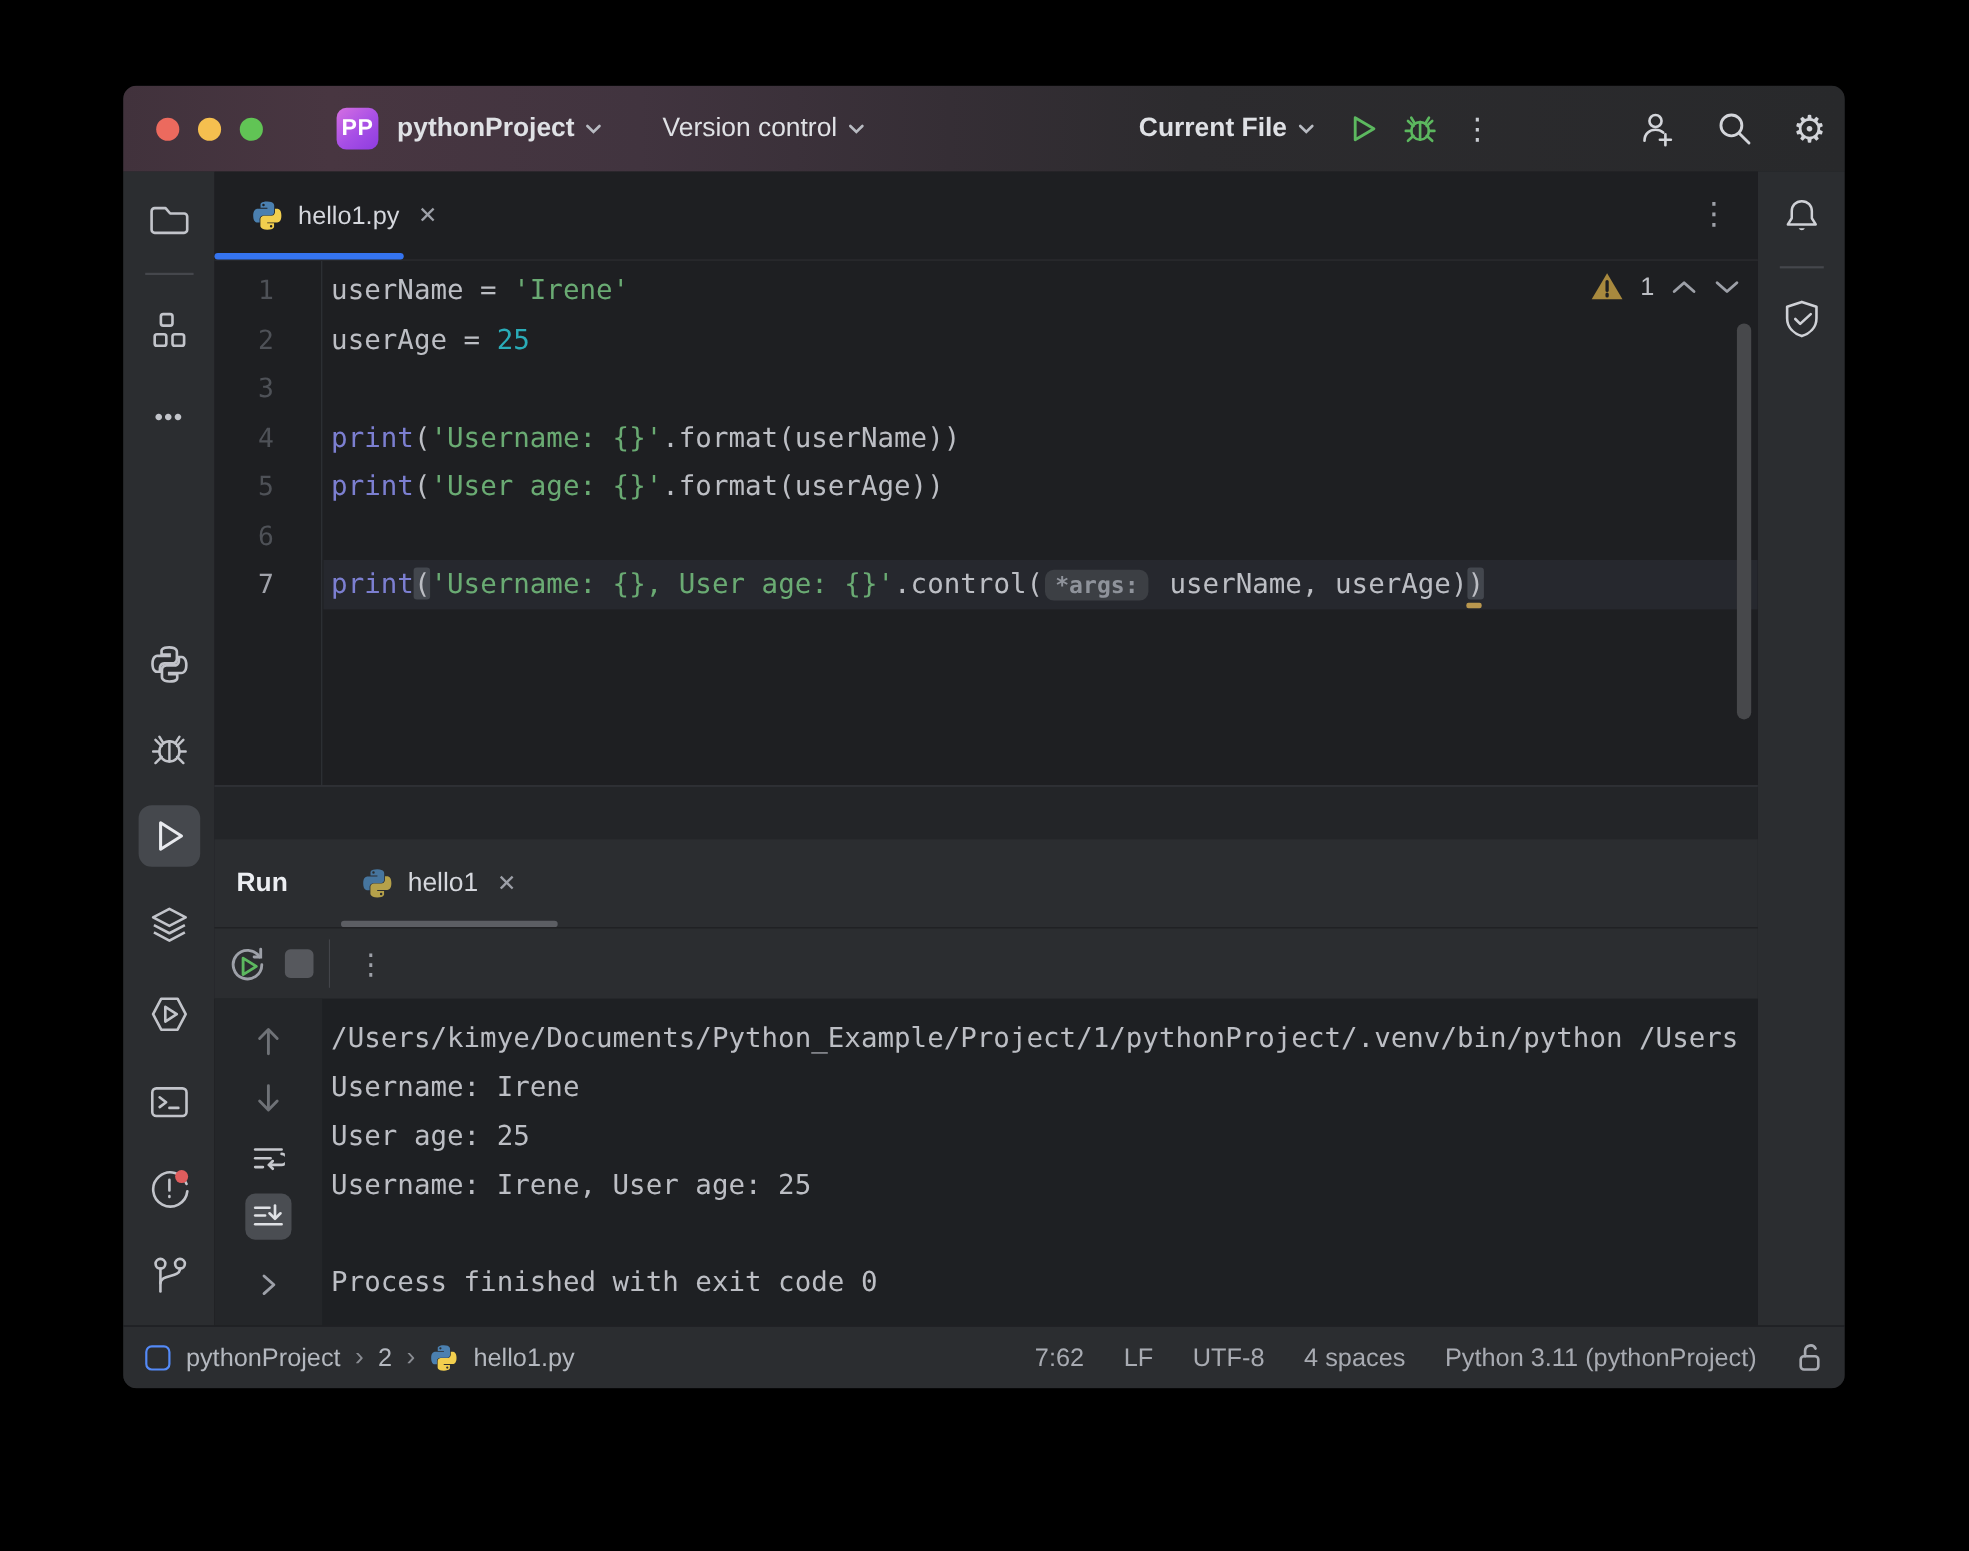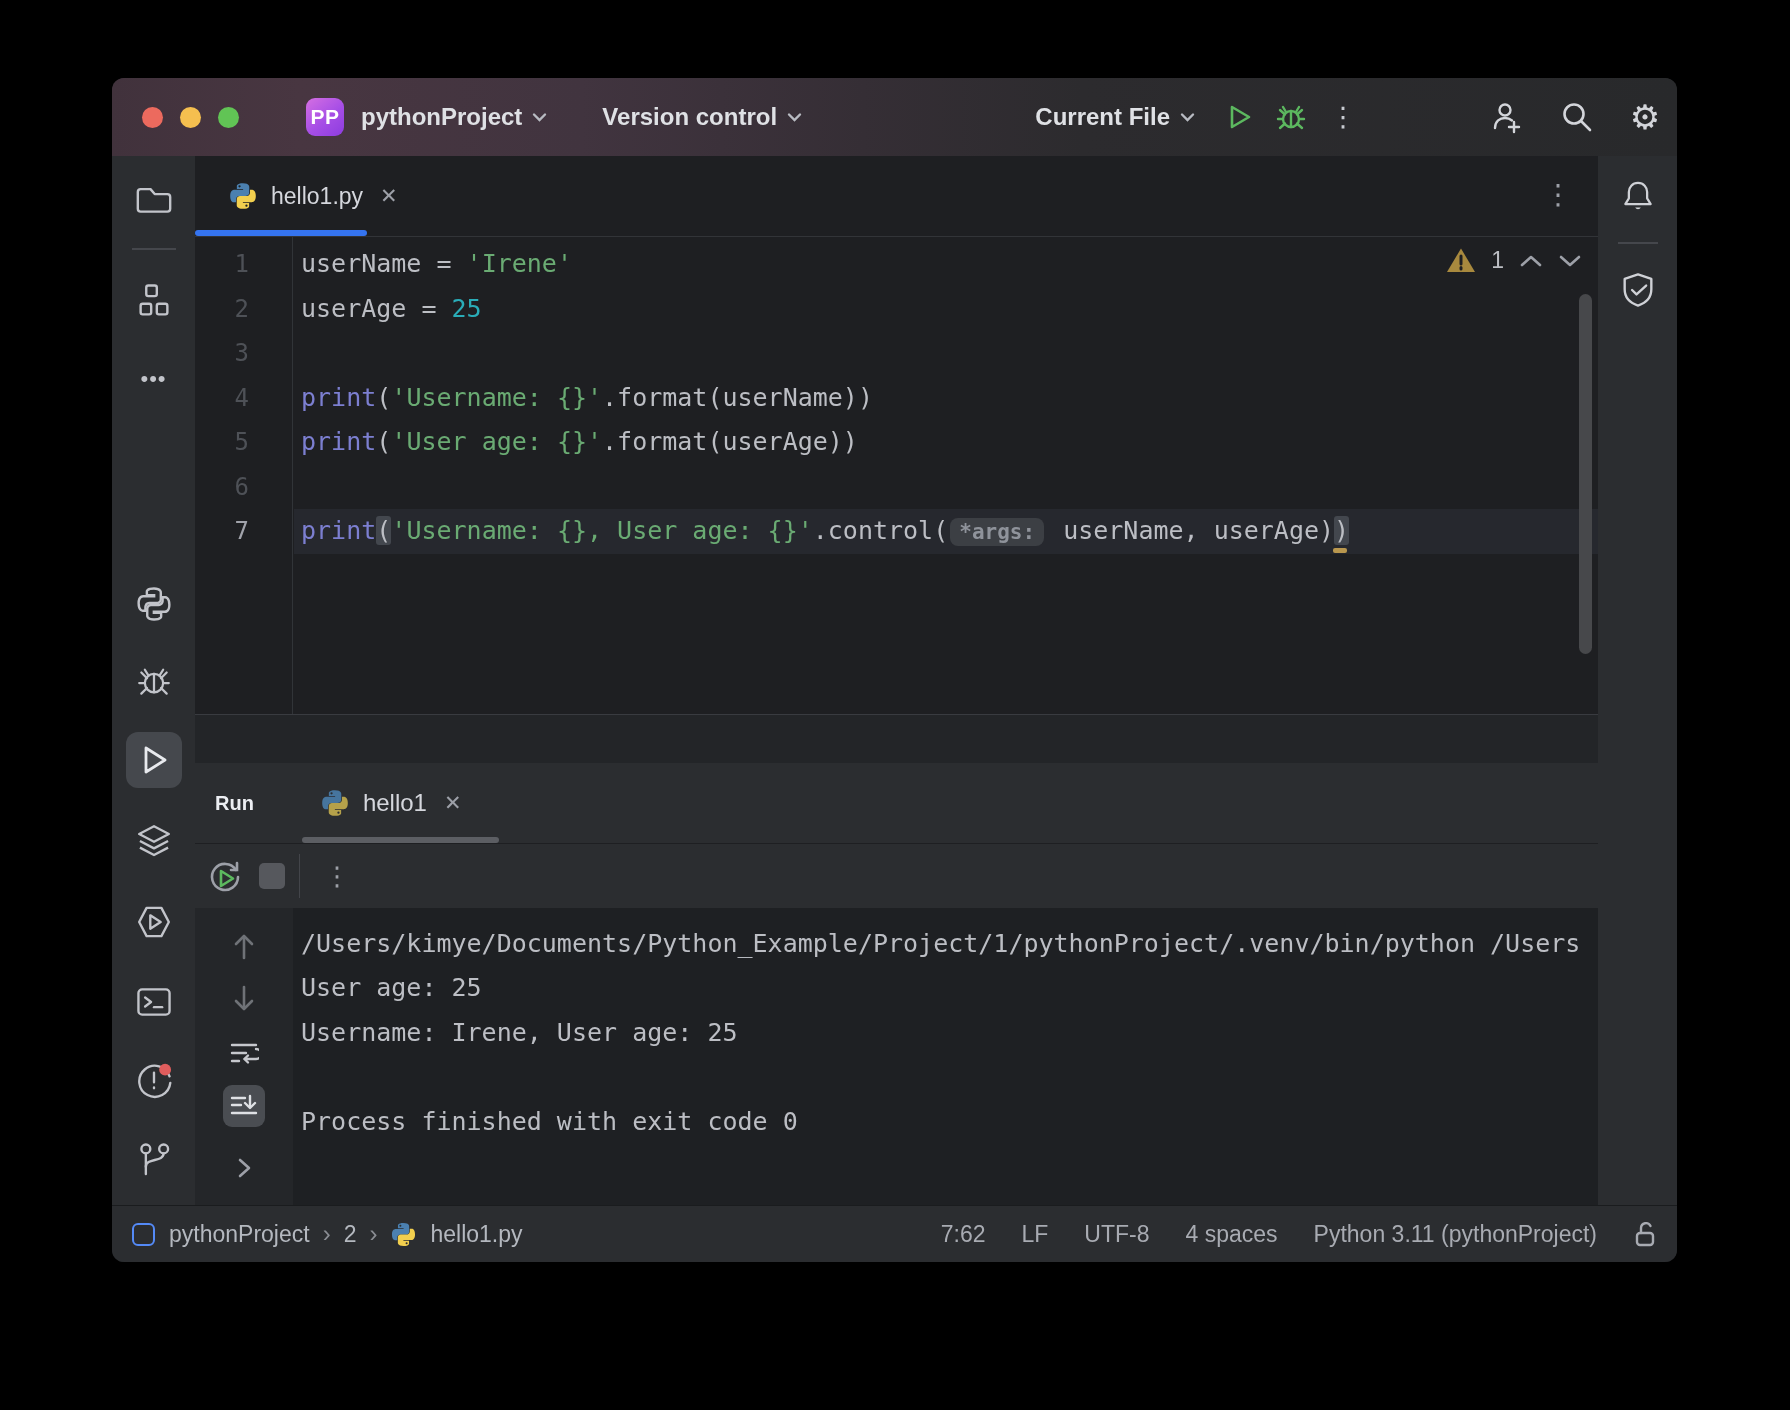--- a/index.html
+++ b/index.html
@@ -41,21 +41,21 @@
   .tok-k{color:#7c7fd1;}
   .tok-pm{color:#bcbec4;background:#43474e;border-radius:3px;}
   .tok-hint{background:#3c3f44;border-radius:8px;padding:2px 9px;color:#8f939b;font-size:21px;margin:0 4px 0 2px;font-weight:bold;}
   .tok-ym{display:inline-block;width:14px;height:5px;background:#b9974e;border-radius:2px;margin-left:-16px;transform:translateY(14px);}
   .insp{position:absolute;top:10px;right:16px;display:flex;align-items:center;gap:15px;}
   .insp .cnt{color:#bcbec4;font-size:23px;}
   .vscroll{position:absolute;right:6px;top:57px;width:13px;height:360px;border-radius:7px;background:#47484b;}
   
   .splitter{position:absolute;left:0;right:0;top:558px;height:49px;background:#232528;border-top:1px solid #393b40;}
   .runheader{position:absolute;left:0;right:0;top:607px;height:80px;background:#2b2d30;display:flex;align-items:center;}
-  .run-label{margin-left:20px;color:#eceef2;font-size:20px;font-weight:bold;}
+  .run-label{margin-left:20px;color:#eceef2;font-size:24px;font-weight:bold;}
   .runtab{position:relative;height:80px;margin-left:52px;display:flex;align-items:center;gap:13px;color:#d5d7dd;font-size:24px;padding:0 14px;}
   .runtab-underline{position:absolute;left:-4px;bottom:0;width:197px;height:6px;border-radius:3px;background:#5c5e63;}
   .runtoolbar{position:absolute;left:0;right:0;top:687px;height:65px;background:#2b2d30;border-top:1px solid #1e1f22;display:flex;align-items:center;padding-left:12px;box-sizing:border-box;}
   .rt-sep{width:1px;height:44px;background:#43454a;margin:0 10px 0 14px;}
   .stopbtn{width:26px;height:26px;border-radius:5px;background:#56585d;margin-left:16px;}
   .rt-more{color:#9da0a8;font-size:26px;margin-left:14px;}
   
   .console{position:absolute;left:0;right:0;top:752px;bottom:0;background:#1e2023;overflow:hidden;}
   .congutter{position:absolute;left:0;top:0;bottom:0;width:98px;background:#242629;display:flex;flex-direction:column;align-items:center;padding-top:18px;box-sizing:border-box;}
   .cg-item{width:42px;height:42px;display:flex;align-items:center;justify-content:center;color:#77797e;}
@@ -79,21 +79,21 @@
     <div class="tl" style="background:#ec6a5e"></div>
     <div class="tl" style="background:#f5bf4f"></div>
     <div class="tl" style="background:#61c455"></div>
     <div class="pp-logo">PP</div>
     <div class="tb-item" style="margin-left:17px">
       <span>pythonProject</span>
       <svg class="chev" viewBox="0 0 15 10">
           <polyline points="2,2.5 7.5,8 13,2.5" fill="none" stroke="#b8bbc2" stroke-width="2.4" stroke-linecap="round"></polyline>
         </svg>
     </div>
-    <div class="tb-item" style="margin-left:55px;font-weight:700">
+    <div class="tb-item" style="margin-left:55px;font-weight:400">
       <span>Version control</span>
       <svg class="chev" viewBox="0 0 15 10">
           <polyline points="2,2.5 7.5,8 13,2.5" fill="none" stroke="#b8bbc2" stroke-width="2.4" stroke-linecap="round"></polyline>
         </svg>
     </div>
     <div class="tb-item" style="margin-left:auto">
       <span>Current File</span>
       <svg class="chev" viewBox="0 0 15 10">
           <polyline points="2,2.5 7.5,8 13,2.5" fill="none" stroke="#b8bbc2" stroke-width="2.4" stroke-linecap="round"></polyline>
         </svg>
@@ -370,20 +370,21 @@
               </svg>
           </div>
           <div class="cg-item" style="margin-top:20px">
             <svg width="20" height="24" viewBox="0 0 20 24">
                 <polyline points="6,4 15,12 6,20" fill="none" stroke="#9da0a8" stroke-width="2.6" stroke-linecap="round" stroke-linejoin="round"></polyline>
               </svg>
           </div>
         </div>
         <div class="context">
             <div class="conline">/Users/kimye/Documents/Python_Example/Project/1/pythonProject/.venv/bin/python /Users</div>
+            <div class="conline">Username: Irene</div>
             <div class="conline">User age: 25</div>
             <div class="conline">Username: Irene, User age: 25</div>
             <div class="conline">&nbsp;</div>
             <div class="conline">Process finished with exit code 0</div>
           </div>
       </div>
     </div>
   </div>
 
   <div class="statusbar">

